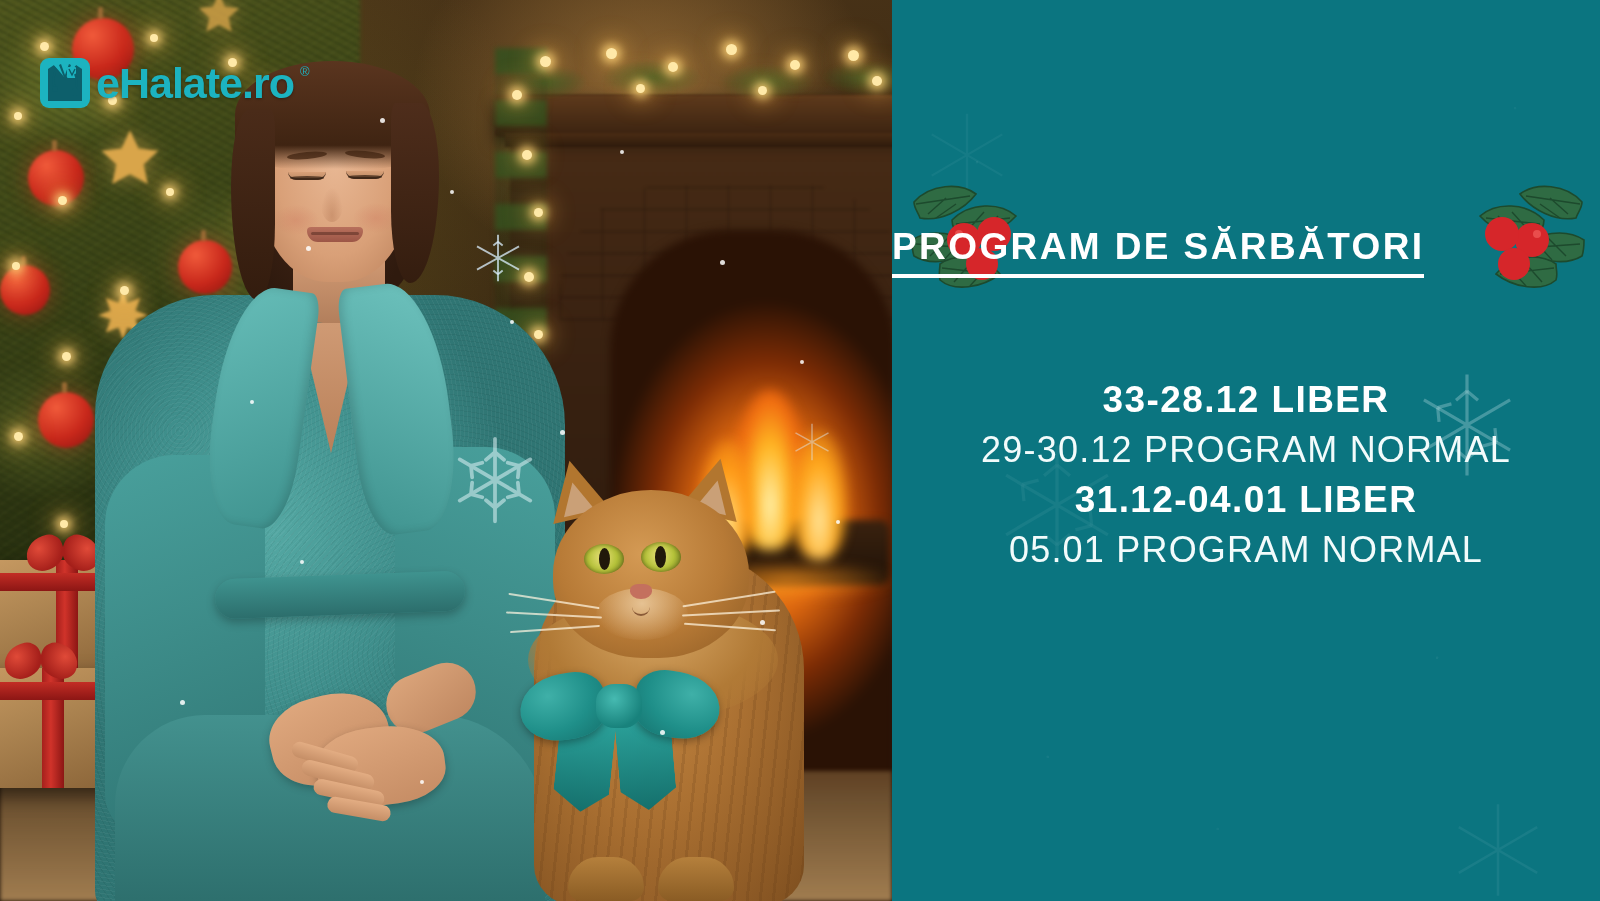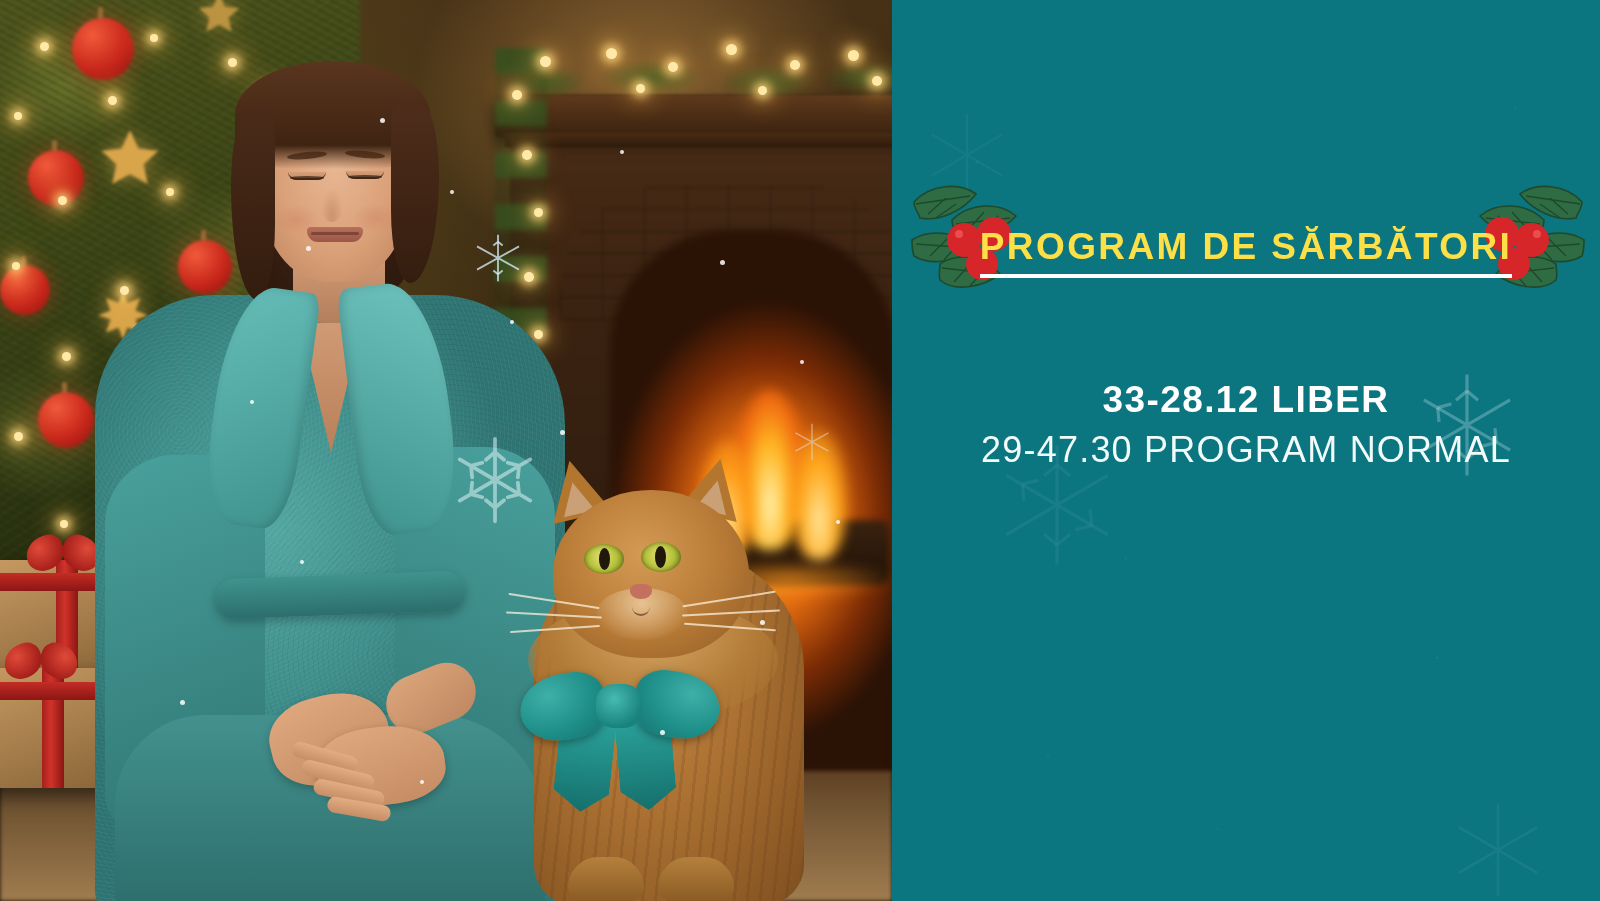--- a/index.html
+++ b/index.html
@@ -272,22 +272,22 @@
       radial-gradient(circle at 46% 92%, rgba(255,255,255,.07) 0 1px, rgba(0,0,0,0) 1.6px),
       radial-gradient(circle at 66% 46%, rgba(255,255,255,.07) 0 1px, rgba(0,0,0,0) 1.6px);
   }
   .panel-snowflake { position:absolute; color:rgba(205,235,238,.30); pointer-events:none; }
 
   .title-row { position:absolute; top:178px; left:0; width:708px; height:128px; }
   .holly { position:absolute; top:0; }
   .holly.left { left:12px; }
   .holly.right { right:8px; }
   .title {
-    position:absolute; left:0; right:0; top:48px; text-align:center;
-    font-size:37px; font-weight:bold; color:#fde047; letter-spacing:2.4px;
+    position:absolute; left:0; right:0; top:48px; text-align:left;
+    font-size:37px; font-weight:bold; color:#ffffff; letter-spacing:2.4px;
     z-index:4; white-space:nowrap;
   }
   .title span { border-bottom:4px solid #ffffff; padding-bottom:7px; }
 
   .schedule { position:absolute; top:375px; left:0; width:708px; text-align:center; z-index:3; }
   .sched-line { color:#ffffff; white-space:nowrap; }
   .sched-line.bold { font-size:37px; font-weight:bold; letter-spacing:1.4px; line-height:50px; }
   .sched-line.light { font-size:36px; font-weight:300; letter-spacing:1.2px; line-height:50px; color:#f2fbfb; }
 
   .website {
@@ -502,20 +502,37 @@
         <path d="M12 2v20M3 7l18 10M3 17L21 7"></path>
           <path d="M12 5l-2 1.6M12 5l2 1.6M12 19l-2-1.6M12 19l2-1.6"></path>
       </svg>
     </div>
     <div class="snow-sparkle" style="left:790px;top:420px;opacity:.6;">
       <svg width="44" height="44" viewBox="0 0 24 24" fill="none" stroke="currentColor" stroke-width=".8">
         <path d="M12 2v20M3 7l18 10M3 17L21 7"></path>
       </svg>
     </div>
 
+    <div class="logo">
+      <div class="logo-mark">
+        <svg width="50" height="50" viewBox="0 0 50 50">
+          <path d="M14 7 L25 18 L36 7 L42 11 L42 43 L8 43 L8 11 Z" fill="#0d5f6b"></path>
+          <path d="M14 7 L25 20 L36 7 L33 6 L25 15 L17 6 Z" fill="#1cb3c0"></path>
+          <path d="M19 7 L25 22 L31 7 L29 6 L25 17 L21 6 Z" fill="#0d5f6b"></path>
+          <rect x="27" y="9" width="9" height="11" rx="1" fill="#1cb3c0"></rect>
+          <path d="M29 11 l3 6 l3 -6" fill="none" stroke="#0d5f6b" stroke-width="1.4"></path>
+          <path d="M15 14 q-3 10 0 16" fill="none" stroke="#0d5f6b" stroke-width="2"></path>
+          <circle cx="15" cy="31" r="3" fill="#0d5f6b"></circle>
+          <path d="M35 16 q4 9 0 15" fill="none" stroke="#0d5f6b" stroke-width="2"></path>
+          <rect x="32" y="30" width="6" height="8" rx="1.5" fill="#0d5f6b"></rect>
+        </svg>
+      </div>
+      <div class="logo-text">eHalate.ro</div>
+      <div class="logo-reg">®</div>
+    </div>
   </div>
 
   <div class="info-panel">
     <div class="grain"></div>
 
     <div class="panel-snowflake" style="left:520px;top:370px;">
       <svg width="110" height="110" viewBox="0 0 24 24" fill="none" stroke="currentColor" stroke-width=".7">
         <path d="M12 1v22M2.6 6.5l18.8 11M2.6 17.5l18.8-11"></path>
         <path d="M12 4.6l-2.4 2M12 4.6l2.4 2M12 19.4l-2.4-2M12 19.4l2.4-2"></path>
         <path d="M5.6 8.2l.3 3.1M5.6 8.2l3-.8M18.4 15.8l-.3-3.1M18.4 15.8l-3 .8"></path>
@@ -582,18 +599,20 @@
         </svg>
       </div>
 
       <div class="title">
         <span>PROGRAM DE SĂRBĂTORI</span>
       </div>
     </div>
 
     <div class="schedule">
       <div class="sched-line bold">33-28.12 LIBER</div>
-      <div class="sched-line light">29-47.30 PROGRAM NORMAL</div>
+      <div class="sched-line light">29-30.12 PROGRAM NORMAL</div>
+      <div class="sched-line bold">31.12-04.01 LIBER</div>
+      <div class="sched-line light">05.01 PROGRAM NORMAL</div>
     </div>
 
   </div>
 
 </div>
 
 </body></html>

